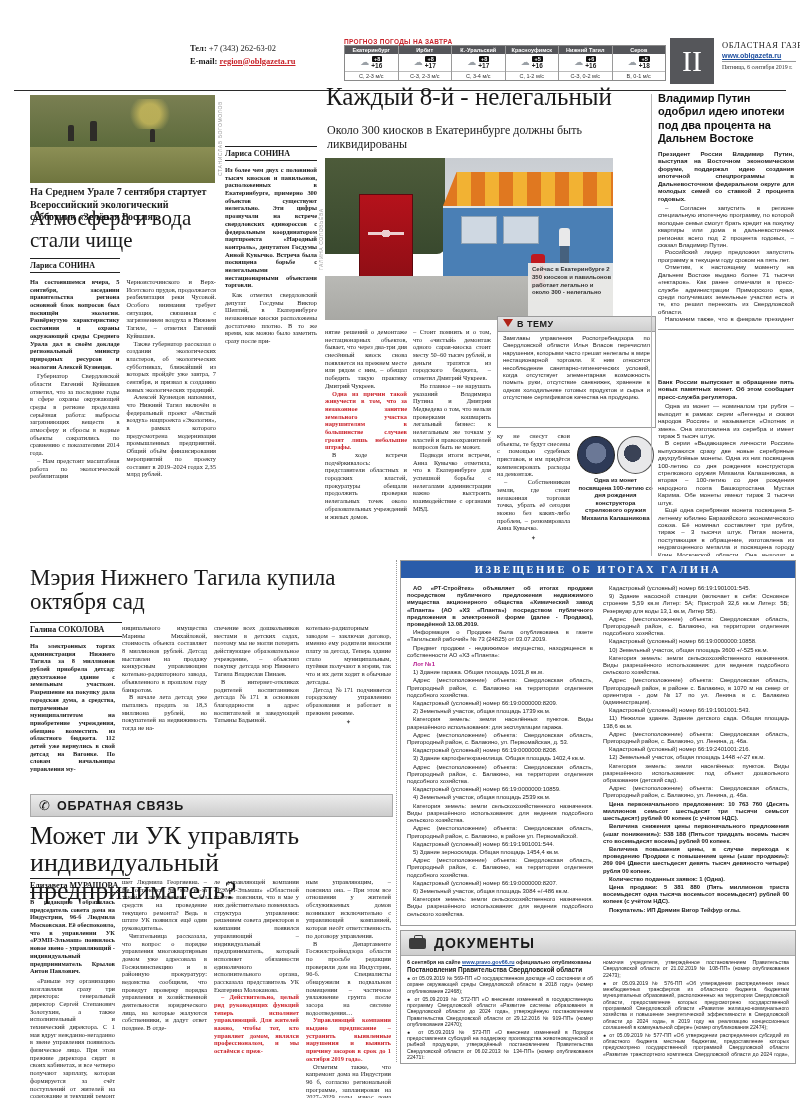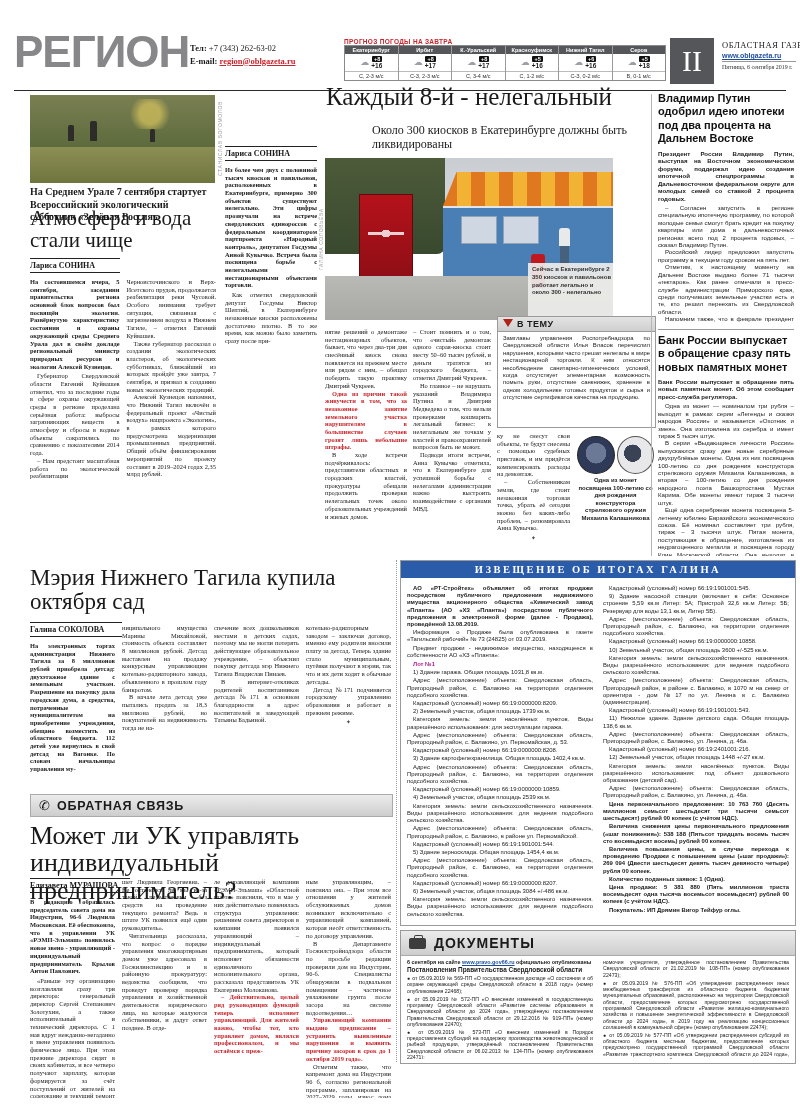--- a/index.html
+++ b/index.html
@@ -120,21 +120,20 @@
   .doc p{margin:0 0 1.5px;}
   .docintro{font-family:"Liberation Sans",sans-serif;font-size:5.4px;font-weight:700;margin-bottom:1px;}
   .docsub{font-family:"Liberation Sans",sans-serif;font-size:6.4px;font-weight:700;margin-bottom:2px;}
   .bluelink{color:#1d4e9e;text-decoration:underline;font-weight:700;}
 </style>
 </head>
 <body>
 
 <div id="page">
 
-  <div class="abs region-title" style="left:14px;top:30px;">РЕГИОН</div>
   <div class="abs edinfo" style="left:190px;top:42px;width:152px;">
     <div><b>Тел:</b> <span>+7 (343) 262-63-02</span></div>
     <div><b>E-mail:</b> <span class="maillink">region@oblgazeta.ru</span></div>
   </div>
 
   <div class="abs" style="left:344px;top:38px;width:322px;">
     <div class="wtitle">ПРОГНОЗ ПОГОДЫ НА ЗАВТРА</div>
     <div class="wtable">
       <div class="wcity">
         <div class="wname">Екатеринбург</div>
@@ -229,21 +228,21 @@
   <div class="abs byline" style="left:30px;top:258px;width:90px;">Лариса СОНИНА</div>
   <div class="abs cols" style="left:30px;top:278px;width:186px;height:280px;column-count:2;column-gap:7px;">
       <p class="lead">На состоявшемся вчера, 5 сентября, заседании правительства региона основной блок вопросов был посвящён экологии. Развёрнутую характеристику состояния и охраны окружающей среды Среднего Урала дал в своём докладе региональный министр природных ресурсов и экологии Алексей Кузнецов.</p>
       <p>Губернатор Свердловской области Евгений Куйвашев отметил, что за последние годы в сфере охраны окружающей среды в регионе проделана серьёзная работа: выбросы загрязняющих веществ в атмосферу и сбросы в водные объекты сократились по сравнению с показателями 2014 года.</p>
       <p>– Нам предстоит масштабная работа по экологической реабилитации Черноисточинского и Верх-Исетского прудов, продолжается реабилитация реки Чусовой. Особого внимания требует ситуация, связанная с загрязнением воздуха в Нижнем Тагиле, – отметил Евгений Куйвашев.</p>
       <p>Также губернатор рассказал о создании экологических кластеров, об экологических субботниках, ближайший из которых пройдёт уже завтра, 7 сентября, и призвал к созданию новых экологических традиций.</p>
       <p>Алексей Кузнецов напомнил, что Нижний Тагил включён в федеральный проект «Чистый воздух» нацпроекта «Экология», в рамках которого предусмотрена модернизация промышленных предприятий. Общий объём финансирования мероприятий по проекту составит в 2019–2024 годах 2,35 млрд рублей.</p>
     </div>
 
   <div class="abs hl" style="left:326px;top:84px;width:336px;font-size:25px;white-space:nowrap;">Каждый 8-й - нелегальный</div>
-  <div class="abs subhead" style="left:327px;top:124px;width:330px;margin-left:45px;">Около 300 киосков в Екатеринбурге должны быть ликвидированы</div>
+  <div class="abs subhead" style="left:327px;top:124px;width:330px;">Около 300 киосков в Екатеринбурге должны быть ликвидированы</div>
   <div class="abs byline" style="left:225px;top:146px;width:92px;">Лариса СОНИНА</div>
   <div class="abs cols" style="left:225px;top:166px;width:92px;height:392px;">
       <p class="lead">Из более чем двух с половиной тысяч киосков и павильонов, расположенных в Екатеринбурге, примерно 300 объектов существуют нелегально. Эти цифры прозвучали на встрече свердловских единороссов с федеральным координатором партпроекта «Народный контроль», депутатом Госдумы Анной Кувычко. Встреча была посвящена борьбе с нелегальными нестационарными объектами торговли.</p>
       <p>Как отметил свердловский депутат Госдумы Виктор Шептий, в Екатеринбурге незаконные киоски расположены достаточно плотно. В то же время, как можно было заметить сразу после при-</p>
     </div>
 
   <div class="abs photo" style="left:325px;top:158px;width:288px;height:162px;">
     <div class="abs kp-sky" style="left:0;top:0;width:288px;height:70px;"></div>
     <div class="abs kp-trees" style="left:0;top:0;width:120px;height:96px;"></div>
     <div class="abs kp-awning" style="left:118px;top:14px;width:170px;height:34px;"></div>
@@ -296,21 +295,20 @@
   <div class="abs newshl" style="left:658px;top:92px;width:136px;">Владимир Путин одобрил идею ипотеки под два процента на Дальнем Востоке</div>
   <div class="abs cols sanscols" style="left:658px;top:150px;width:136px;height:176px;">
       <p class="lead">Президент России Владимир Путин, выступая на Восточном экономическом форуме, поддержал идею создания ипотечной спецпрограммы в Дальневосточном федеральном округе для молодых семей со ставкой 2 процента годовых.</p>
       <p>– Согласен запустить в регионе специальную ипотечную программу, по которой молодые семьи смогут брать кредит на покупку квартиры или дома в дальневосточных регионах всего под 2 процента годовых, – сказал Владимир Путин.</p>
       <p>Российский лидер предложил запустить программу в текущем году сроком на пять лет.</p>
       <p>Отметим, к настоящему моменту на Дальнем Востоке выдано более 71 тысячи «гектаров». Как ранее отмечали в пресс-службе администрации Приморского края, среди получивших земельные участки есть и те, кто решил переехать из Свердловской области.</p>
       <p>Напомним также, что в феврале президент поручил правительству довести ставку по ипотеке до 8 процентов к 2024 году по всей стране. Глава Сбербанка Герман Греф пообещал, что в ближайшие два года кредитная организация снизит ставку по ипотеке до 7 процентов.</p>
     </div>
   <div class="abs divline" style="left:658px;top:329px;width:136px;"></div>
 
-  <div class="abs newshl" style="left:658px;top:334px;width:136px;">Банк России выпускает в обращение сразу пять новых памятных монет</div>
   <div class="abs cols sanscols" style="left:658px;top:378px;width:136px;height:178px;">
       <p class="lead">Банк России выпускает в обращение пять новых памятных монет. Об этом сообщает пресс-служба регулятора.</p>
       <p>Одна из монет — номиналом три рубля – выходит в рамках серии «Легенды и сказки народов России» и называется «Охотник и змея». Она изготовлена из серебра и имеет тираж 5 тысяч штук.</p>
       <p>В серии «Выдающиеся личности России» выпускаются сразу две новые серебряные двухрублёвые монеты. Одна из них посвящена 100-летию со дня рождения конструктора стрелкового оружия Михаила Калашникова, а вторая – 100-летию со дня рождения народного поэта Башкортостана Мустая Карима. Обе монеты имеют тираж 3 тысячи штук.</p>
       <p>Ещё одна серебряная монета посвящена 5-летнему юбилею Евразийского экономического союза. Её номинал составляет три рубля, тираж – 3 тысячи штук. Пятая монета, поступающая в обращение, изготовлена из недрагоценного металла и посвящена городу Клин Московской области. Она выходит в составе серии «Древние города России». Её номинал 10 рублей, тираж – 5 млн штук.</p>
     </div>
 
   <div class="abs hl" style="left:30px;top:566px;width:345px;font-size:23px;">Мэрия Нижнего Тагила купила октября сад</div>
   <div class="abs byline" style="left:30px;top:622px;width:92px;">Галина СОКОЛОВА</div>
   <div class="abs cols" style="left:30px;top:642px;width:85px;height:148px;">

